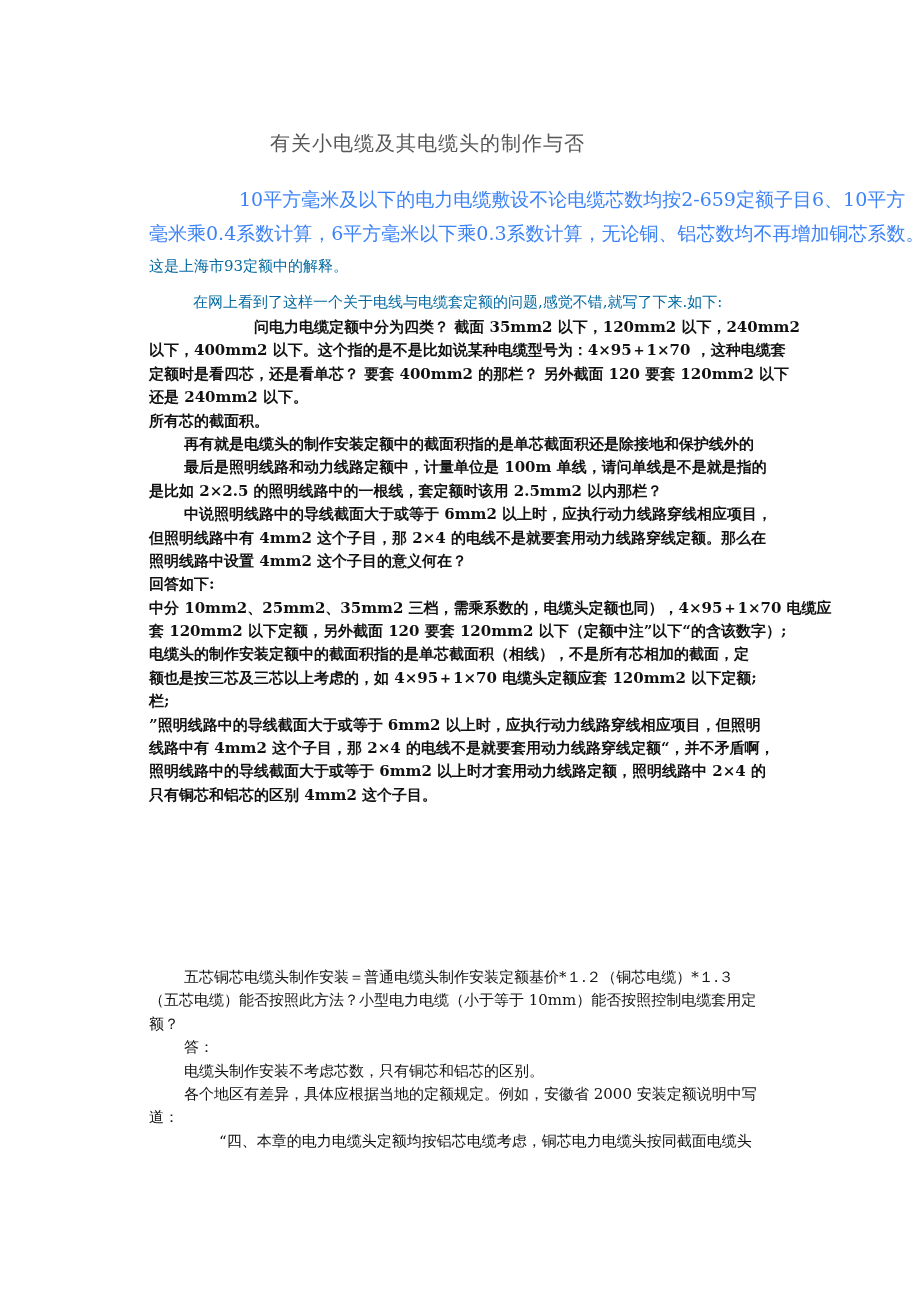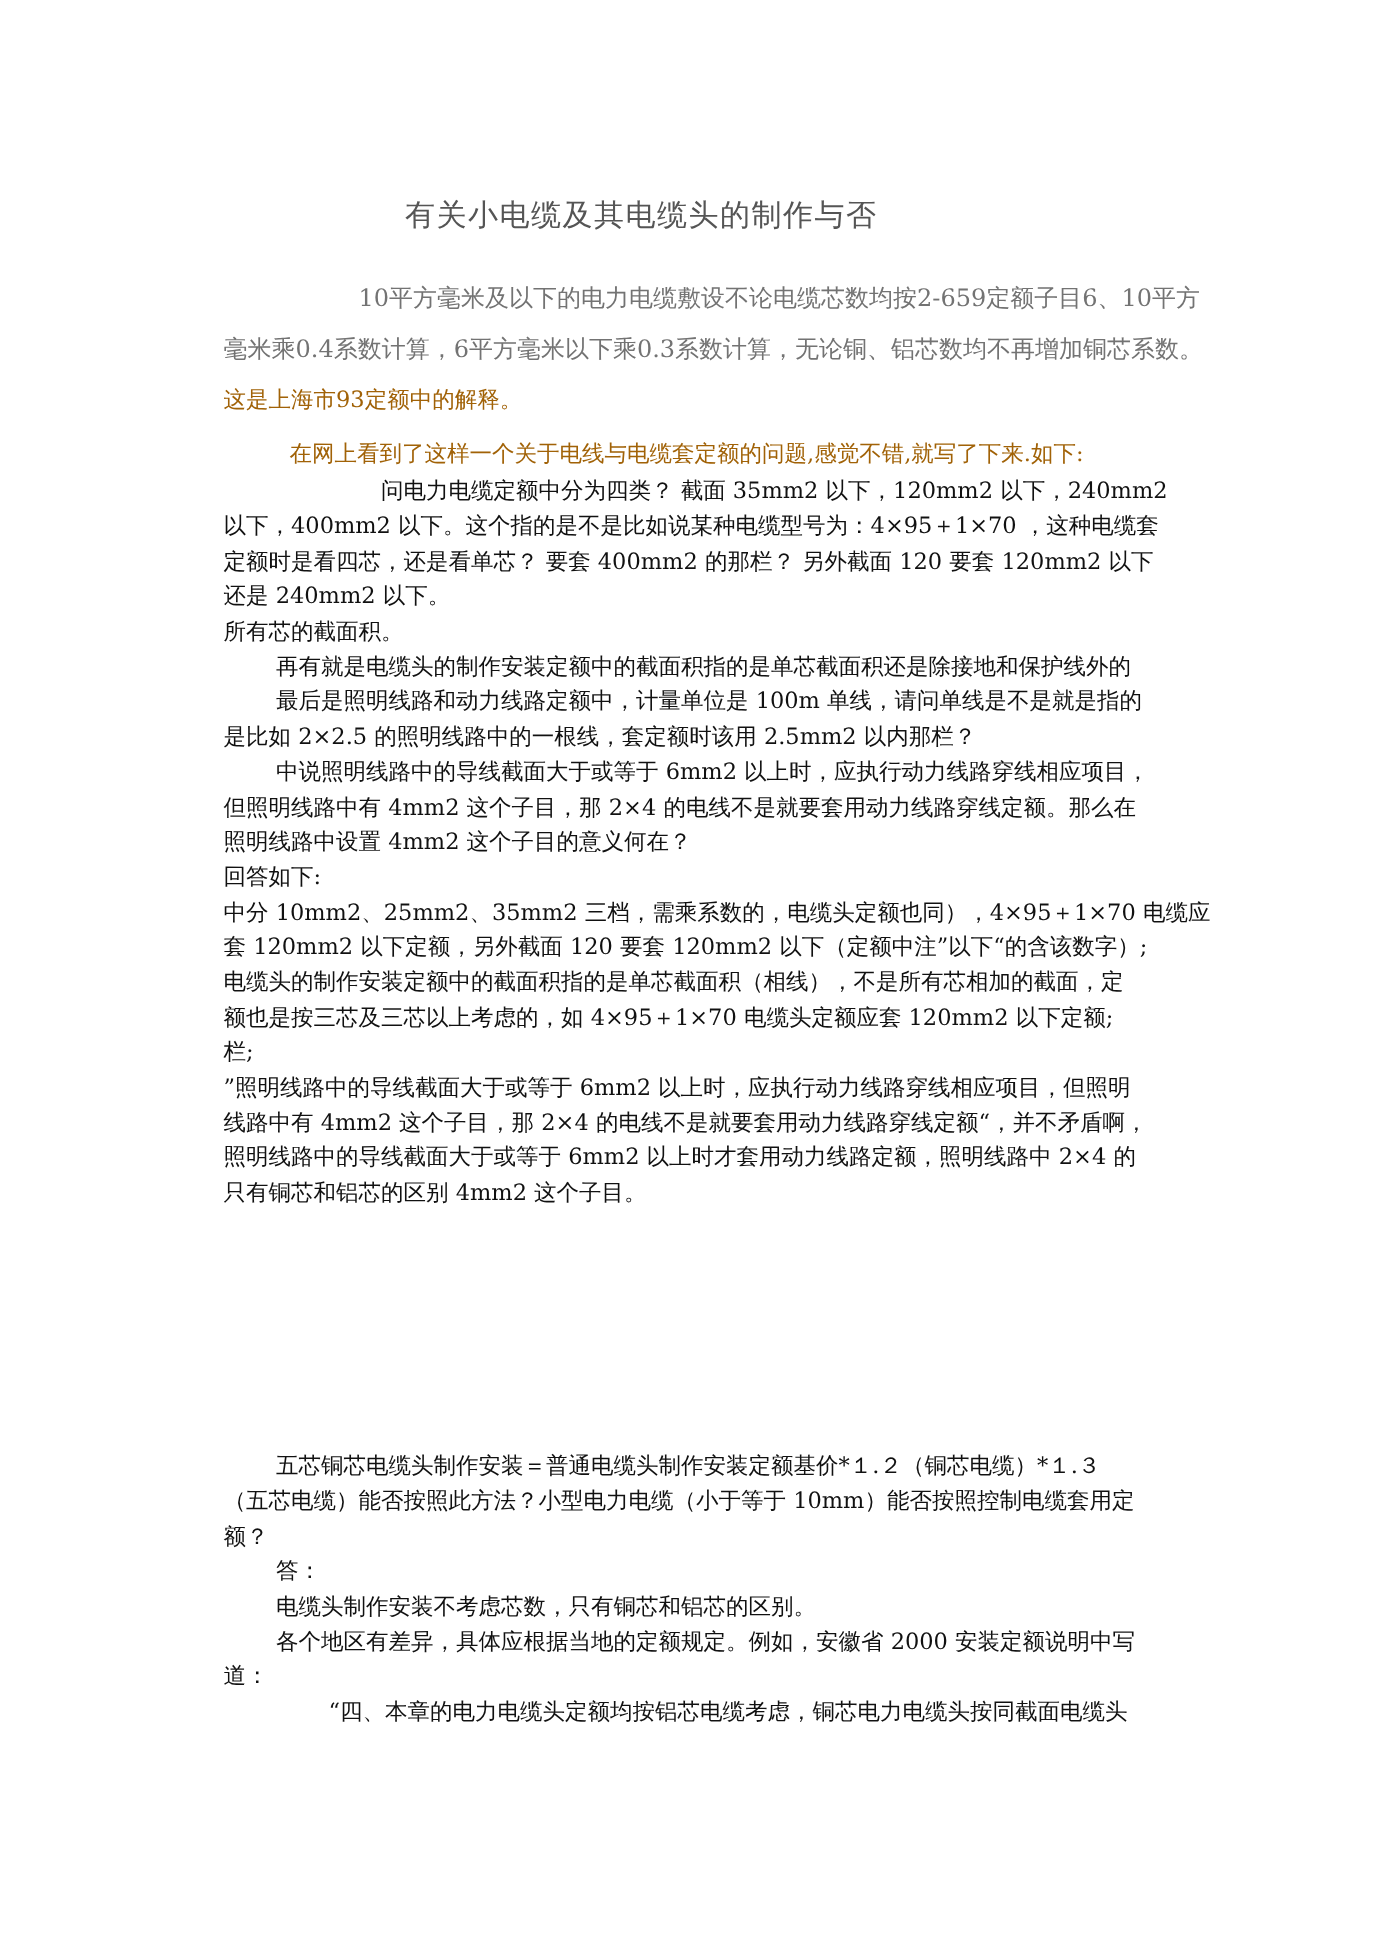--- a/index.html
+++ b/index.html
@@ -30,35 +30,35 @@
       font-size: 20px;
       color: #555555;
       letter-spacing: 1px;
       white-space: nowrap;
     }
     .red-block {
       position: absolute;
       left: 137px;
       top: 182px;
       width: 660px;
-      font-size: 16px;
-      color: #737373;
+      font-size: 19px;
+      color: #3b82f6;
       line-height: 34px;
     }
     .red-block .line {
       display: block;
       white-space: nowrap;
     }
     .red-block .indent1 { padding-left: 90px; }
     .plain-line {
       position: absolute;
       left: 137px;
       font-size: 15px;
       white-space: nowrap;
-      color: #a16207;
+      color: #0369a1;
     }
     .body-block {
       position: absolute;
       left: 137px;
       width: 660px;
       font-size: 15px;
       line-height: 23.4px;
       color: #111;
     }
     .body-block .line {
@@ -79,21 +79,21 @@
 
   <div class="red-block">
     <span class="line indent1">10平方毫米及以下的电力电缆敷设不论电缆芯数均按2-659定额子目6、10平方</span>
     <span class="line">毫米乘0.4系数计算，6平方毫米以下乘0.3系数计算，无论铜、铝芯数均不再增加铜芯系数。</span>
   </div>
 
   <div class="plain-line" style="top:257px;">这是上海市93定额中的解释。</div>
 
   <div class="plain-line" style="top:293px; left:181px;">在网上看到了这样一个关于电线与电缆套定额的问题,感觉不错,就写了下来.如下:</div>
 
-  <div class="body-block" style="top:316px;">
+  <div class="body-block" style="top:316px;font-weight:bold;">
     <span class="line ind-big">问电力电缆定额中分为四类？  截面 35mm2 以下，120mm2 以下，240mm2</span>
     <span class="line">以下，400mm2 以下。这个指的是不是比如说某种电缆型号为：4×95＋1×70 ，这种电缆套</span>
     <span class="line">定额时是看四芯，还是看单芯？  要套 400mm2 的那栏？    另外截面 120 要套 120mm2 以下</span>
     <span class="line">还是 240mm2 以下。</span>
     <span class="line">所有芯的截面积。</span>
     <span class="line ind2">再有就是电缆头的制作安装定额中的截面积指的是单芯截面积还是除接地和保护线外的</span>
     <span class="line ind2">最后是照明线路和动力线路定额中，计量单位是 100m 单线，请问单线是不是就是指的</span>
     <span class="line">是比如 2×2.5 的照明线路中的一根线，套定额时该用 2.5mm2 以内那栏？</span>
     <span class="line ind2">中说照明线路中的导线截面大于或等于 6mm2 以上时，应执行动力线路穿线相应项目，</span>
     <span class="line">但照明线路中有 4mm2 这个子目，那 2×4 的电线不是就要套用动力线路穿线定额。那么在</span>

